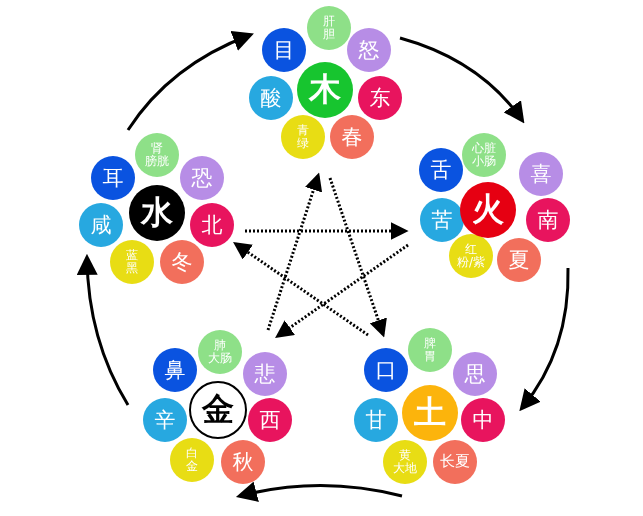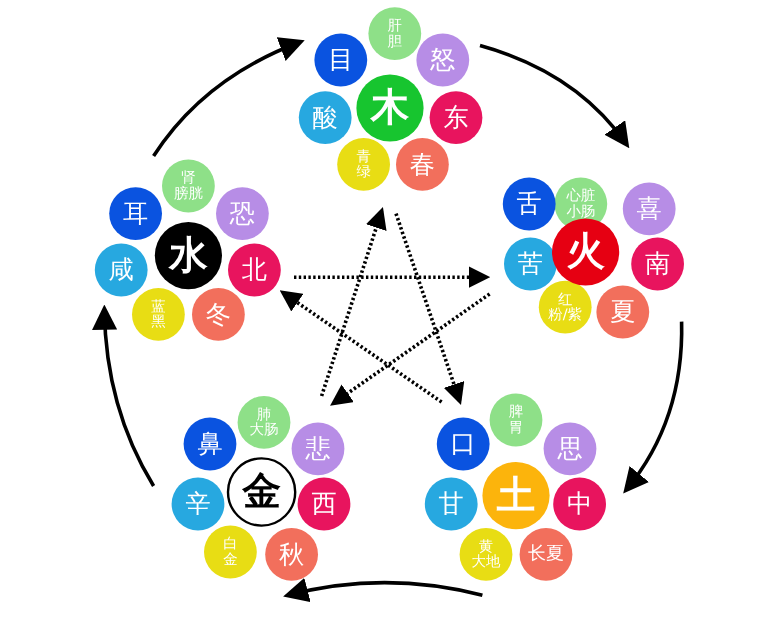--- a/index.html
+++ b/index.html
@@ -60,21 +60,21 @@
     <div class="circ sm c-direction" style="left:358px;top:76px;">东</div>
     <div class="circ sm two c-color" style="left:281px;top:115px;">
       <span>青</span>
       <span>绿</span>
     </div>
     <div class="circ sm c-season" style="left:330px;top:115px;">春</div>
     <div class="circ big" style="left:297px;top:62px;background:#17c52f;color:#fff;">木</div>
   </div>
 
   <div>
-    <div class="circ sm two c-organ" style="left:462px;top:148px;">
+    <div class="circ sm two c-organ" style="left:462px;top:133px;">
       <span>心脏</span>
       <span>小肠</span>
     </div>
     <div class="circ sm c-sense" style="left:419px;top:148px;">舌</div>
     <div class="circ sm c-emotion" style="left:519px;top:152px;">喜</div>
     <div class="circ sm c-taste" style="left:420px;top:198px;">苦</div>
     <div class="circ sm c-direction" style="left:526px;top:198px;">南</div>
     <div class="circ sm two c-color" style="left:449px;top:234px;">
       <span>红</span>
       <span>粉/紫</span>

